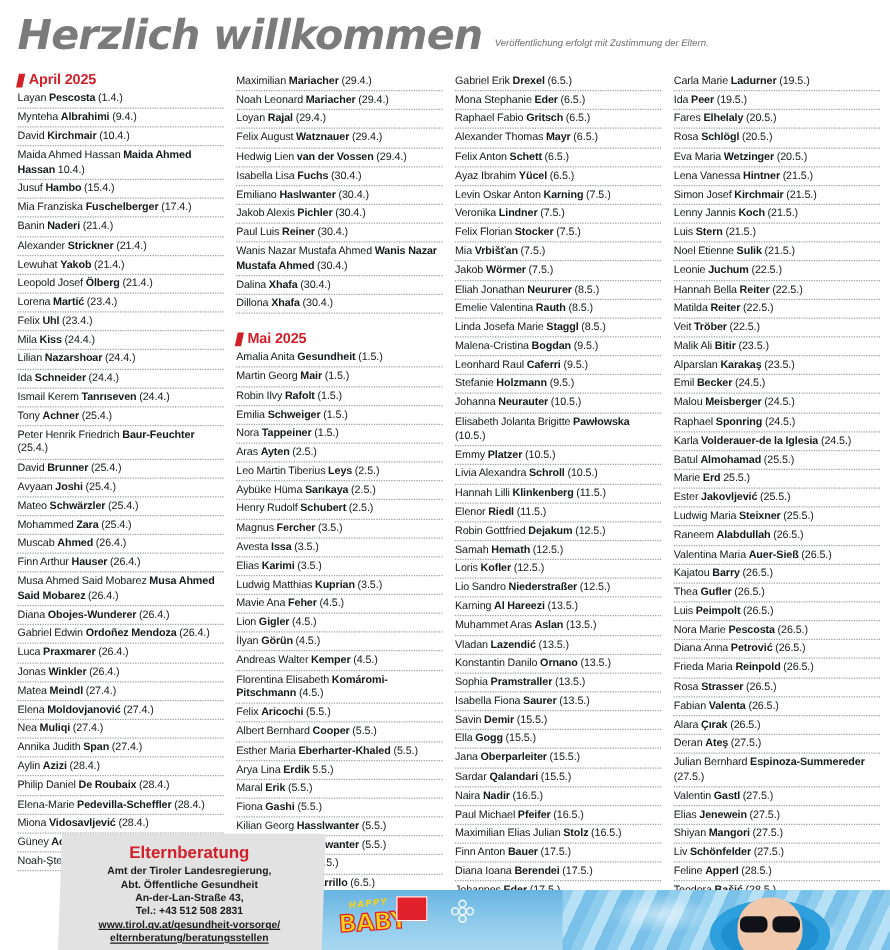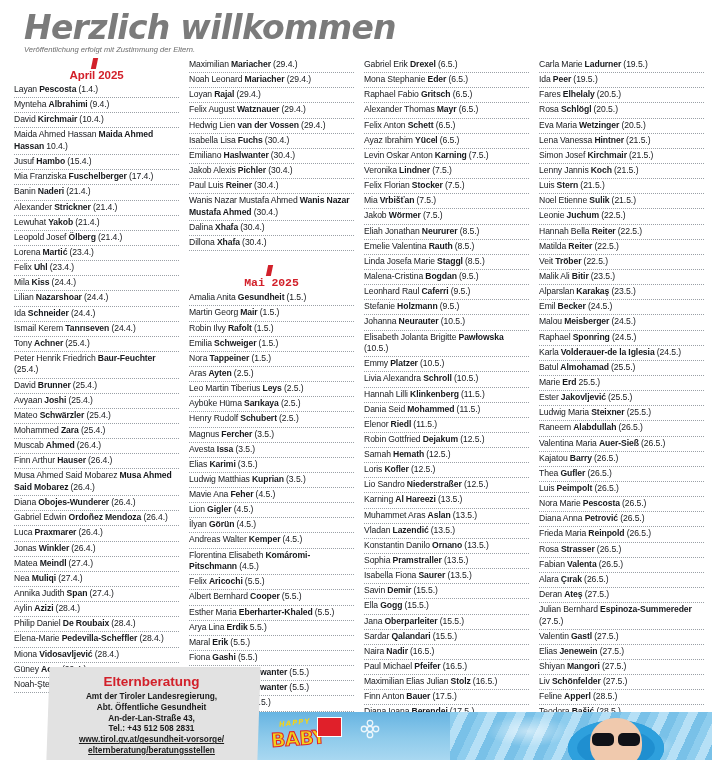--- a/index.html
+++ b/index.html
@@ -17,21 +17,20 @@
     overflow: hidden;
   }
 
   
   .masthead {
     position: absolute;
     left: 14px; top: 8px;
     width: 690px; height: 46px;
     display: flex;
     align-items: baseline;
-    flex-direction: column;
   }
   .masthead-title {
     font-family: "DejaVu Sans", sans-serif;
     font-style: italic;
     font-weight: bold;
     font-size: 33px;
     letter-spacing: -0.7px;
     color: #7b7b7b;
     white-space: nowrap;
   }
@@ -61,23 +60,22 @@
 
   .month-head {
     display: flex;
     align-items: center;
     font-family: "Liberation Sans", sans-serif;
     font-weight: bold;
     font-size: 11.5px;
     color: #d2202a;
     margin-bottom: 2px;
     letter-spacing: -0.1px;
-    flex-direction: column;
-  }
-  .month-head.spaced { margin-top: 14px; font-family: Liberation Mono, monospace; }
+  }
+  .month-head.spaced { margin-top: 14px; }
   .month-flag {
     display: inline-block;
     width: 5px;
     height: 11px;
     background: #d2202a;
     margin-right: 4px;
     transform: skewX(-12deg);
     flex: 0 0 auto;
   }
 
@@ -272,20 +270,21 @@
           <li><span>Mateo </span><b>Schwärzler</b><span class="dt"> (25.4.)</span></li>
           <li><span>Mohammed </span><b>Zara</b><span class="dt"> (25.4.)</span></li>
           <li><span>Muscab </span><b>Ahmed</b><span class="dt"> (26.4.)</span></li>
           <li><span>Finn Arthur </span><b>Hauser</b><span class="dt"> (26.4.)</span></li>
           <li><span>Musa Ahmed Said Mobarez </span><b>Musa Ahmed Said Mobarez</b><span class="dt"> (26.4.)</span></li>
           <li><span>Diana </span><b>Obojes-Wunderer</b><span class="dt"> (26.4.)</span></li>
           <li><span>Gabriel Edwin </span><b>Ordoñez Mendoza</b><span class="dt"> (26.4.)</span></li>
           <li><span>Luca </span><b>Praxmarer</b><span class="dt"> (26.4.)</span></li>
           <li><span>Jonas </span><b>Winkler</b><span class="dt"> (26.4.)</span></li>
           <li><span>Matea </span><b>Meindl</b><span class="dt"> (27.4.)</span></li>
+          <li><span>Elena </span><b>Moldovjanović</b><span class="dt"> (27.4.)</span></li>
           <li><span>Nea </span><b>Muliqi</b><span class="dt"> (27.4.)</span></li>
           <li><span>Annika Judith </span><b>Span</b><span class="dt"> (27.4.)</span></li>
           <li><span>Aylin </span><b>Azizi</b><span class="dt"> (28.4.)</span></li>
           <li><span>Philip Daniel </span><b>De Roubaix</b><span class="dt"> (28.4.)</span></li>
           <li><span>Elena-Marie </span><b>Pedevilla-Scheffler</b><span class="dt"> (28.4.)</span></li>
           <li><span>Miona </span><b>Vidosavljević</b><span class="dt"> (28.4.)</span></li>
           <li><span>Güney </span><b>Acar</b><span class="dt"> (29.4.)</span></li>
           <li><span>Noah-Ştefan </span><b>Băsaru</b><span class="dt"> (29.4.)</span></li>
         </ul>
       </div>
@@ -357,21 +356,20 @@
           <li><span>Emelie Valentina </span><b>Rauth</b><span class="dt"> (8.5.)</span></li>
           <li><span>Linda Josefa Marie </span><b>Staggl</b><span class="dt"> (8.5.)</span></li>
           <li><span>Malena-Cristina </span><b>Bogdan</b><span class="dt"> (9.5.)</span></li>
           <li><span>Leonhard Raul </span><b>Caferri</b><span class="dt"> (9.5.)</span></li>
           <li><span>Stefanie </span><b>Holzmann</b><span class="dt"> (9.5.)</span></li>
           <li><span>Johanna </span><b>Neurauter</b><span class="dt"> (10.5.)</span></li>
           <li><span>Elisabeth Jolanta Brigitte </span><b>Pawłowska</b><span class="dt"> (10.5.)</span></li>
           <li><span>Emmy </span><b>Platzer</b><span class="dt"> (10.5.)</span></li>
           <li><span>Livia Alexandra </span><b>Schroll</b><span class="dt"> (10.5.)</span></li>
           <li><span>Hannah Lilli </span><b>Klinkenberg</b><span class="dt"> (11.5.)</span></li>
-          <li><span>Dania Seid </span><b>Mohammed</b><span class="dt"> (11.5.)</span></li>
           <li><span>Elenor </span><b>Riedl</b><span class="dt"> (11.5.)</span></li>
           <li><span>Robin Gottfried </span><b>Dejakum</b><span class="dt"> (12.5.)</span></li>
           <li><span>Samah </span><b>Hemath</b><span class="dt"> (12.5.)</span></li>
           <li><span>Loris </span><b>Kofler</b><span class="dt"> (12.5.)</span></li>
           <li><span>Lio Sandro </span><b>Niederstraßer</b><span class="dt"> (12.5.)</span></li>
           <li><span>Karning </span><b>Al Hareezi</b><span class="dt"> (13.5.)</span></li>
           <li><span>Muhammet Aras </span><b>Aslan</b><span class="dt"> (13.5.)</span></li>
           <li><span>Vladan </span><b>Lazendić</b><span class="dt"> (13.5.)</span></li>
           <li><span>Konstantin Danilo </span><b>Ornano</b><span class="dt"> (13.5.)</span></li>
           <li><span>Sophia </span><b>Pramstraller</b><span class="dt"> (13.5.)</span></li>

